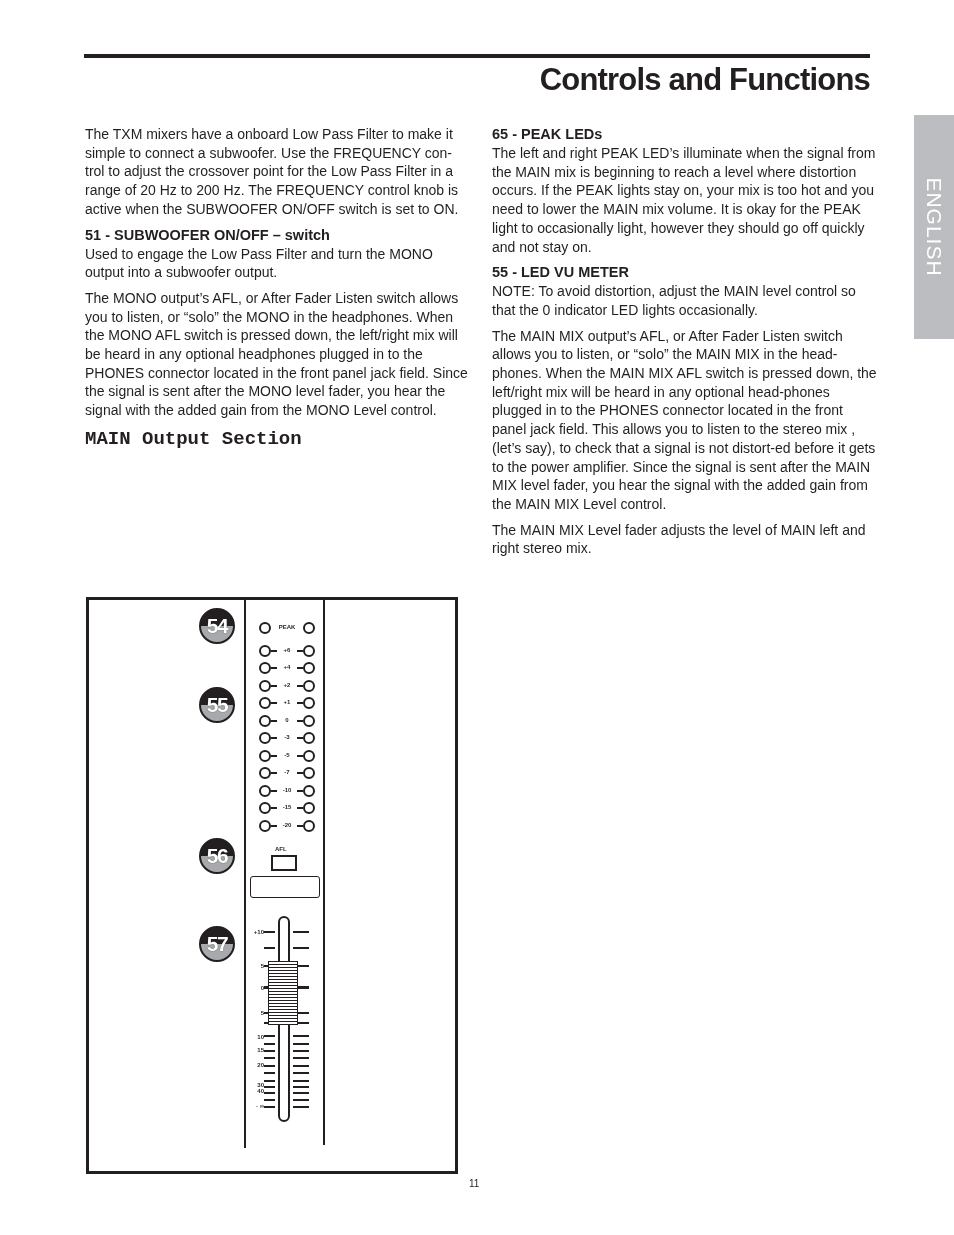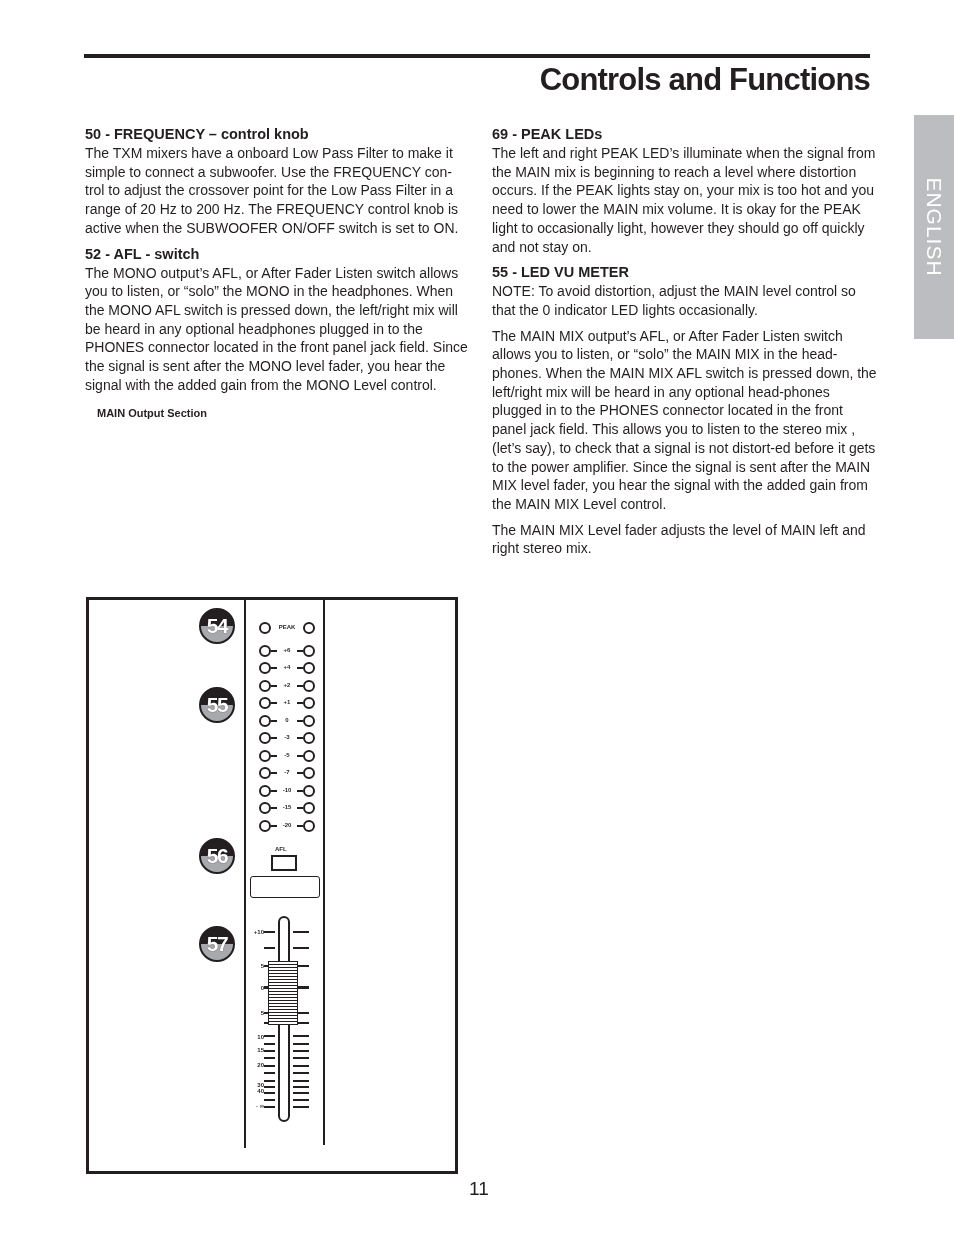--- a/index.html
+++ b/index.html
@@ -11,21 +11,21 @@
   .lang-tab { position:absolute; left:914px; top:115px; width:40px; height:224px; background:#bcbdc0; }
   .lang-tab span { position:absolute; left:50%; top:50%; transform:translate(-50%,-50%) rotate(90deg);
                    color:#ffffff; font-size:21px; letter-spacing:1px; white-space:nowrap; }
   .col { position:absolute; top:125px; width:385px; font-size:14px; line-height:18.7px; }
   .col.left { left:85px; }
   .col.right { left:492px; }
   .sec { margin-bottom:7px; }
   .sec h3 { margin:0; font-size:14.5px; font-weight:bold; line-height:19px; }
   .sec p { margin:0; }
   .sec p + p { margin-top:8px; }
-  .main-out { font-size:11px; font-weight:bold; margin:10px 0 0 12px; }
+  .main-out { font-size:19px; font-weight:bold; margin:10px 0 0 0;font-family:Liberation Mono, monospace; }
 
   .figure { position:absolute; left:86px; top:597px; width:372px; height:577px;
             border:3px solid #231f20; box-sizing:border-box; }
   .strip-line { position:absolute; top:0; width:2px; background:#231f20; }
   .badge { position:absolute; width:32px; height:32px; border-radius:50%;
            background:linear-gradient(#231f20 0 50%, #a7a9ac 50% 100%);
            border:2px solid #231f20; box-sizing:content-box; }
   .badge span { position:absolute; inset:0; display:flex; align-items:center; justify-content:center;
                 color:#fff; font-weight:bold; font-size:21px; letter-spacing:-1.5px;
                 text-shadow:0 0 1px #231f20; }
@@ -43,47 +43,49 @@
                border:1.5px solid #231f20; border-radius:3px; box-sizing:border-box; }
   .fader-slot { position:absolute; left:189px; top:316px; width:12px; height:206px;
                 border:2px solid #231f20; border-radius:6px; box-sizing:border-box; background:#fff; }
   .fader-cap { position:absolute; left:179px; top:361px; width:30px; height:64px;
                border:1.5px solid #231f20; box-sizing:border-box; background:#fff;
                background-image:repeating-linear-gradient(#fff 0 2px, #231f20 2px 3px);
                background-size:100% 100%; }
   .tick { position:absolute; height:1.5px; background:#231f20; }
   .tick.bold { height:3px; }
   .scale-label { position:absolute; font-size:6px; font-weight:bold; text-align:right; width:20px; line-height:8px; }
-  .page-num { position:absolute; left:469px; top:1178px; font-size:19px; }
+  .page-num { position:absolute; left:469px; top:1178px; font-size:10px; }
 </style>
 </head>
 <body>
 
 <div class="top-rule"></div>
 <h1 class="page-title">Controls and Functions</h1>
 
 <div class="lang-tab">
   <span>ENGLISH</span>
 </div>
 
 <div class="col left">
   <div class="sec">
-    <h3>50 - FREQUENCY – control knob</h3>
     <p>The TXM mixers have a onboard Low Pass Filter to make it simple to connect a subwoofer. Use the FREQUENCY con-trol to adjust the crossover point for the Low Pass Filter in a range of 20 Hz to 200 Hz. The FREQUENCY control knob is active when the SUBWOOFER ON/OFF switch is set to ON.</p>
   </div>
   <div class="sec">
-    <h3>52 - AFL - switch</h3>
+    <h3>51 - SUBWOOFER ON/OFF – switch</h3>
+    <p>Used to engage the Low Pass Filter and turn the MONO output into a subwoofer output.</p>
+  </div>
+  <div class="sec">
     <p>The MONO output’s AFL, or After Fader Listen switch allows you to listen, or “solo” the MONO in the headphones. When the MONO AFL switch is pressed down, the left/right mix will be heard in any optional headphones plugged in to the PHONES connector located in the front panel jack field. Since the signal is sent after the MONO level fader, you hear the signal with the added gain from the MONO Level control.</p>
   </div>
   <h2 class="main-out">MAIN Output Section</h2>
 </div>
 
 <div class="col right">
   <div class="sec">
-    <h3>69 - PEAK LEDs</h3>
+    <h3>65 - PEAK LEDs</h3>
     <p>The left and right PEAK LED’s illuminate when the signal from the MAIN mix is beginning to reach a level where distortion occurs. If the PEAK lights stay on, your mix is too hot and you need to lower the MAIN mix volume. It is okay for the PEAK light to occasionally light, however they should go off quickly and not stay on.</p>
   </div>
   <div class="sec">
     <h3>55 - LED VU METER</h3>
     <p>NOTE: To avoid distortion, adjust the MAIN level control so that the 0 indicator LED lights occasionally.</p>
   </div>
   <div class="sec">
     <p>The MAIN MIX output’s AFL, or After Fader Listen switch allows you to listen, or “solo” the MAIN MIX in the head-phones. When the MAIN MIX AFL switch is pressed down, the left/right mix will be heard in any optional head-phones plugged in to the PHONES connector located in the front panel jack field. This allows you to listen to the stereo mix , (let’s say), to check that a signal is not distort-ed before it gets to the power amplifier. Since the signal is sent after the MAIN MIX level fader, you hear the signal with the added gain from the MAIN MIX Level control.</p>
   </div>
   <div class="sec">

